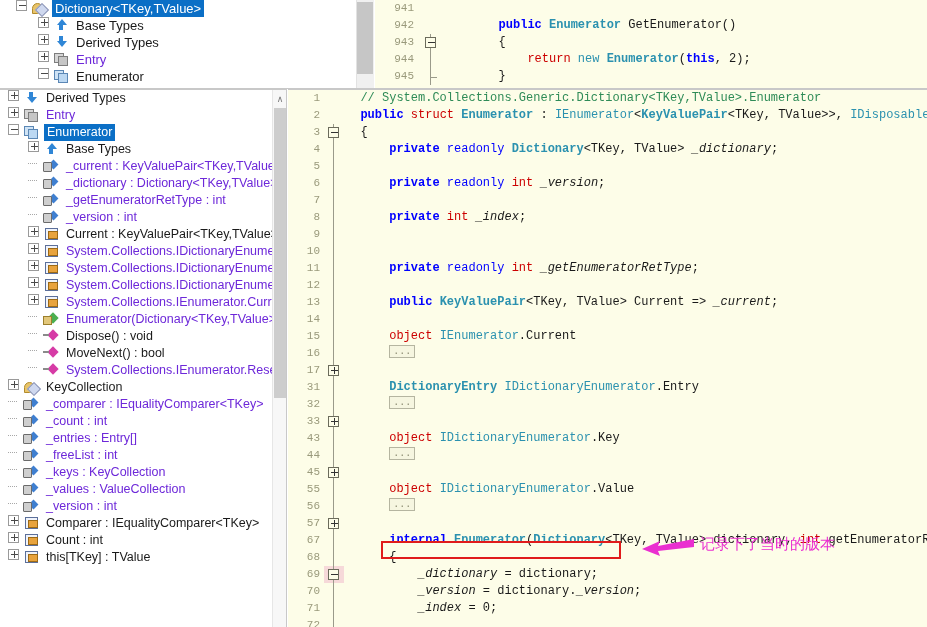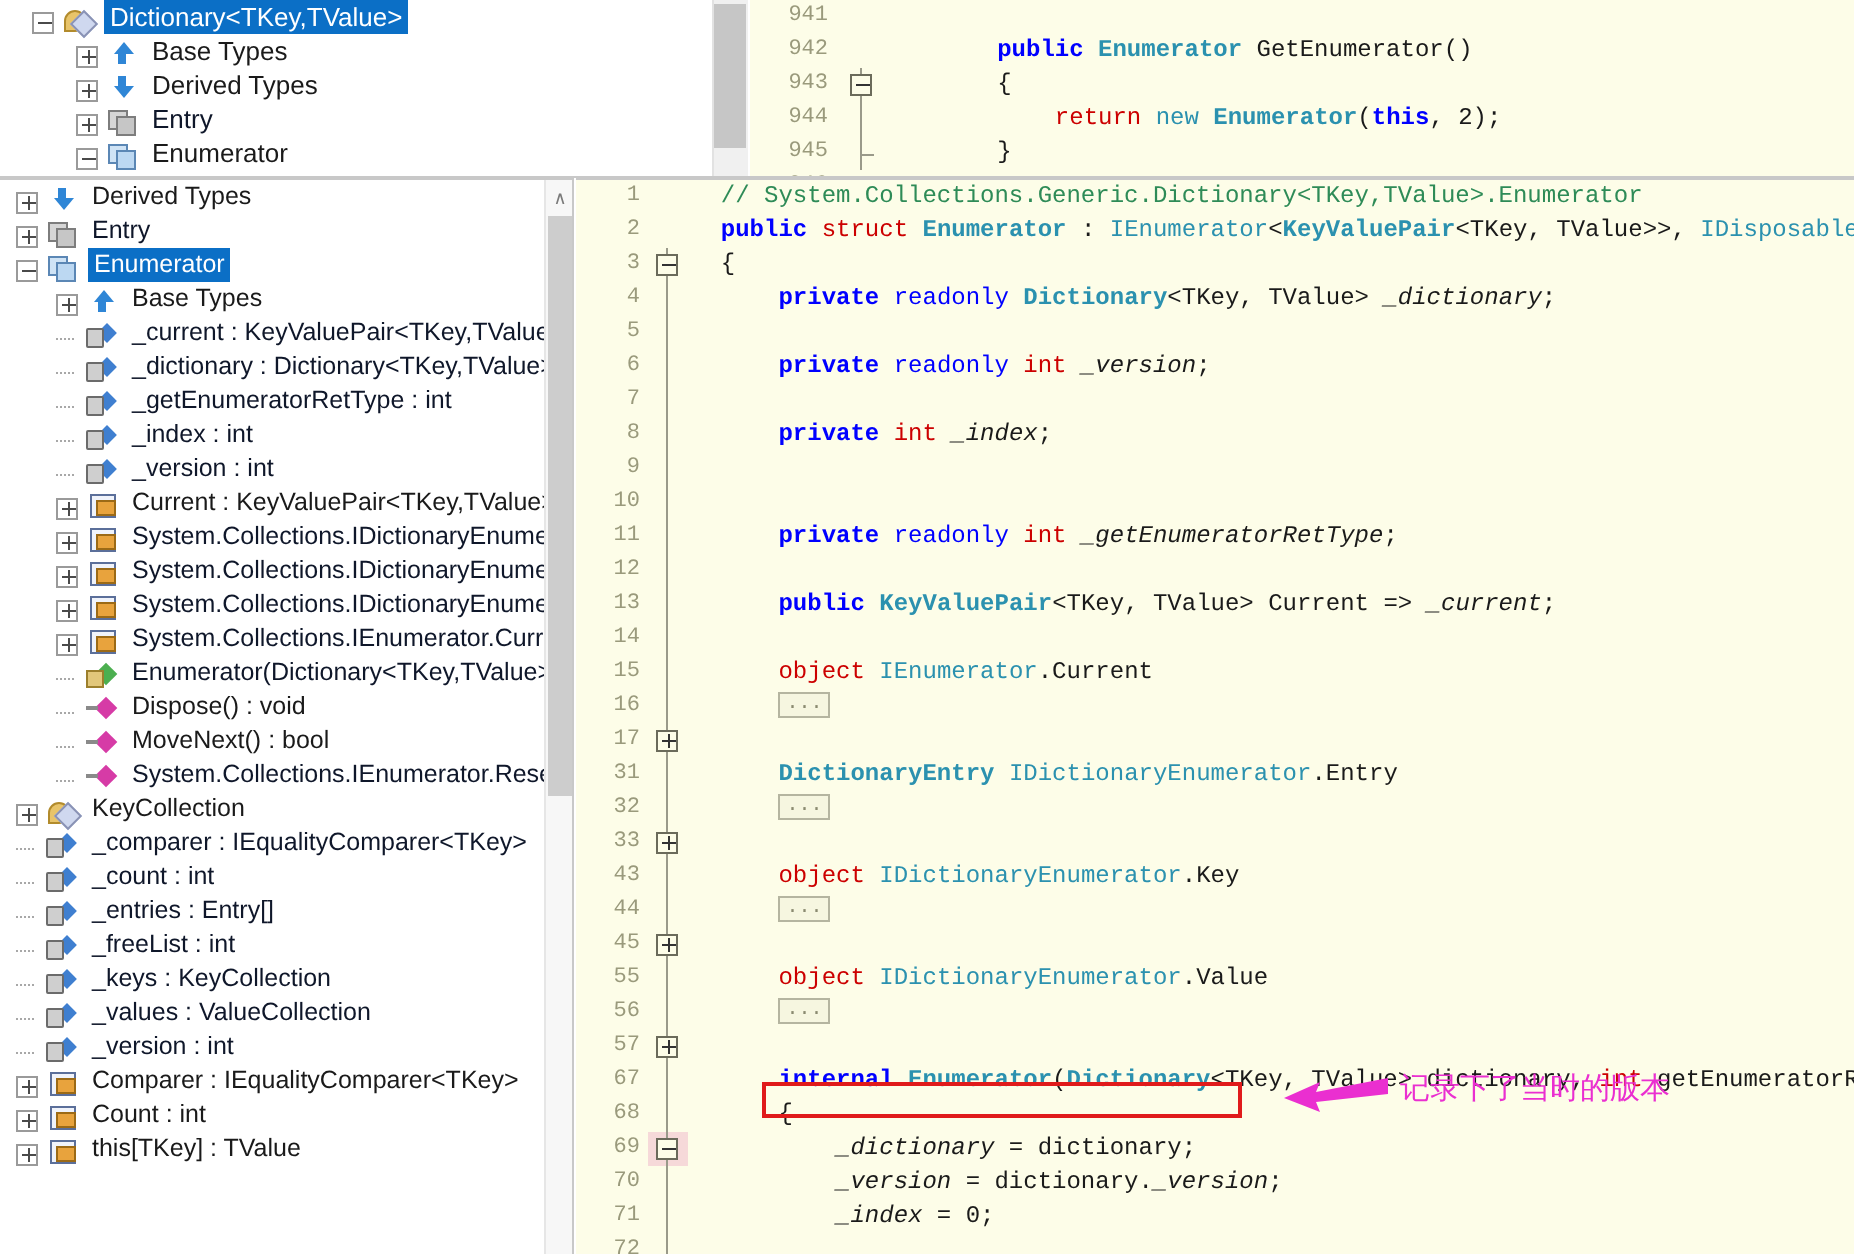--- a/index.html
+++ b/index.html
@@ -53,23 +53,23 @@
     position: absolute; left: 0; top: 89px; width: 287px; height: 538px;
     background: #ffffff; border-top: 1px solid #c8c8c8; border-right: 1px solid #c8c8c8;
     overflow: hidden;
   }
   #tree-list {
     position: absolute; left: 0; top: 0; width: 272px;
   }
   .trow {
     position: relative; height: 17px; line-height: 17px;
     white-space: nowrap; font-size: 12.5px; color: #1a1a1a;
-    display: flex; align-items: flex-end;
-  }
-  .trow.dim { color: #0f172a; }
+    display: flex; align-items: flex-start;
+  }
+  .trow.dim { color: #6d28d9; }
   .twist {
     width: 11px; height: 11px; flex: 0 0 11px;
     border: 1px solid #9a9a9a; background: #fff;
     position: relative; margin-right: 3px;
   }
   .twist.plus::before, .twist.minus::before {
     content: ""; position: absolute; left: 2px; top: 4px; width: 7px; height: 1px; background: #4a4a4a;
   }
   .twist.plus::after {
     content: ""; position: absolute; left: 5px; top: 1px; width: 1px; height: 7px; background: #4a4a4a;
@@ -395,28 +395,20 @@
           </span>
           <span class="lbl">_dictionary : Dictionary&lt;TKey,TValue&gt;</span>
         </div>
         <div class="trow dim">
           <span class="indent" style="width: 28px;"></span>
           <span class="dashline"></span>
           <span class="ico">
             <span class="ic-field" style="position: absolute; left: 0px; top: 0px; width: 18px; height: 15px;"></span>
           </span>
           <span class="lbl">_getEnumeratorRetType : int</span>
-        </div>
-        <div class="trow dim">
-          <span class="indent" style="width: 28px;"></span>
-          <span class="dashline"></span>
-          <span class="ico">
-            <span class="ic-field" style="position: absolute; left: 0px; top: 0px; width: 18px; height: 15px;"></span>
-          </span>
-          <span class="lbl">_index : int</span>
         </div>
         <div class="trow dim">
           <span class="indent" style="width: 28px;"></span>
           <span class="dashline"></span>
           <span class="ico">
             <span class="ic-field" style="position: absolute; left: 0px; top: 0px; width: 18px; height: 15px;"></span>
           </span>
           <span class="lbl">_version : int</span>
         </div>
         <div class="trow">

